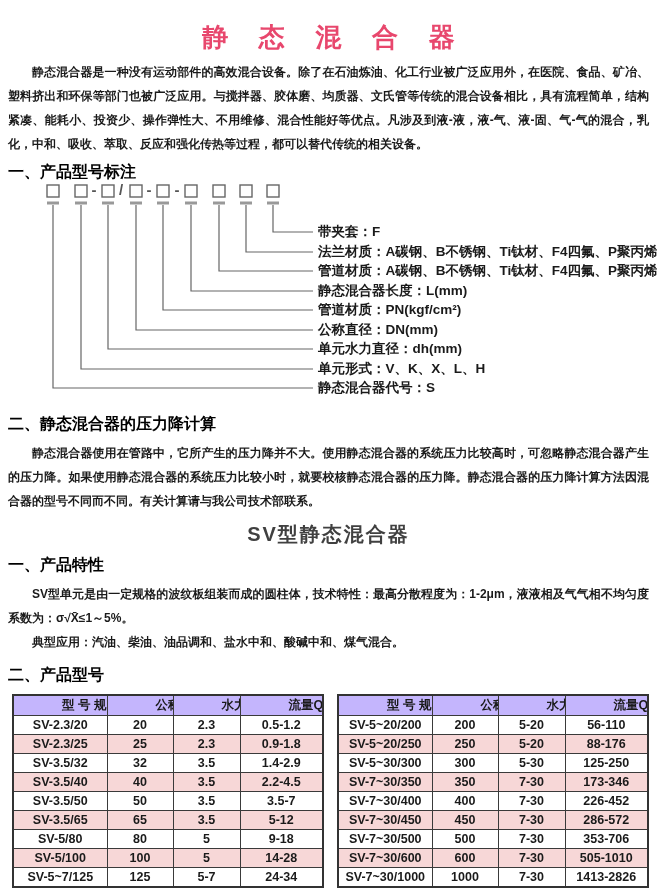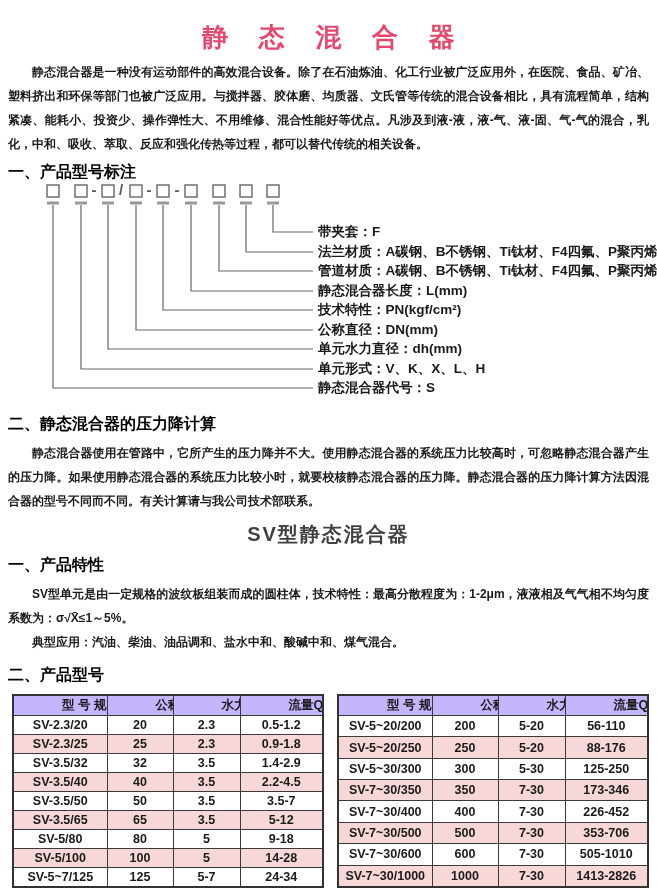--- a/index.html
+++ b/index.html
@@ -106,21 +106,21 @@
     </svg>
     <span class="dia-sep sep1">-</span>
     <span class="dia-sep sep2">/</span>
     <span class="dia-sep sep3">-</span>
     <span class="dia-sep sep4">-</span>
 
     <div class="dia-label dl1">带夹套：F</div>
     <div class="dia-label dl2">法兰材质：A碳钢、B不锈钢、Ti钛材、F4四氟、P聚丙烯</div>
     <div class="dia-label dl3">管道材质：A碳钢、B不锈钢、Ti钛材、F4四氟、P聚丙烯</div>
     <div class="dia-label dl4">静态混合器长度：L(mm)</div>
-    <div class="dia-label dl5">技术特性：PN(kgf/cm²)</div>
+    <div class="dia-label dl5">管道材质：PN(kgf/cm²)</div>
     <div class="dia-label dl6">公称直径：DN(mm)</div>
     <div class="dia-label dl7">单元水力直径：dh(mm)</div>
     <div class="dia-label dl8">单元形式：V、K、X、L、H</div>
     <div class="dia-label dl9">静态混合器代号：S</div>
   </div>
 
   <h2 class="sec-heading" style="margin-top:2px;">二、静态混合器的压力降计算</h2>
   <p class="para">静态混合器使用在管路中，它所产生的压力降并不大。使用静态混合器的系统压力比较高时，可忽略静态混合器产生的压力降。如果使用静态混合器的系统压力比较小时，就要校核静态混合器的压力降。静态混合器的压力降计算方法因混合器的型号不同而不同。有关计算请与我公司技术部联系。</p>
 
   <h1 class="sv-title">SV型静态混合器</h1>
@@ -245,20 +245,26 @@
             <td>7-30</td>
             <td>173-346</td>
           </tr>
           <tr>
             <td>SV-7~30/400</td>
             <td>400</td>
             <td>7-30</td>
             <td>226-452</td>
           </tr>
           <tr>
+            <td>SV-7~30/450</td>
+            <td>450</td>
+            <td>7-30</td>
+            <td>286-572</td>
+          </tr>
+          <tr>
             <td>SV-7~30/500</td>
             <td>500</td>
             <td>7-30</td>
             <td>353-706</td>
           </tr>
           <tr>
             <td>SV-7~30/600</td>
             <td>600</td>
             <td>7-30</td>
             <td>505-1010</td>

